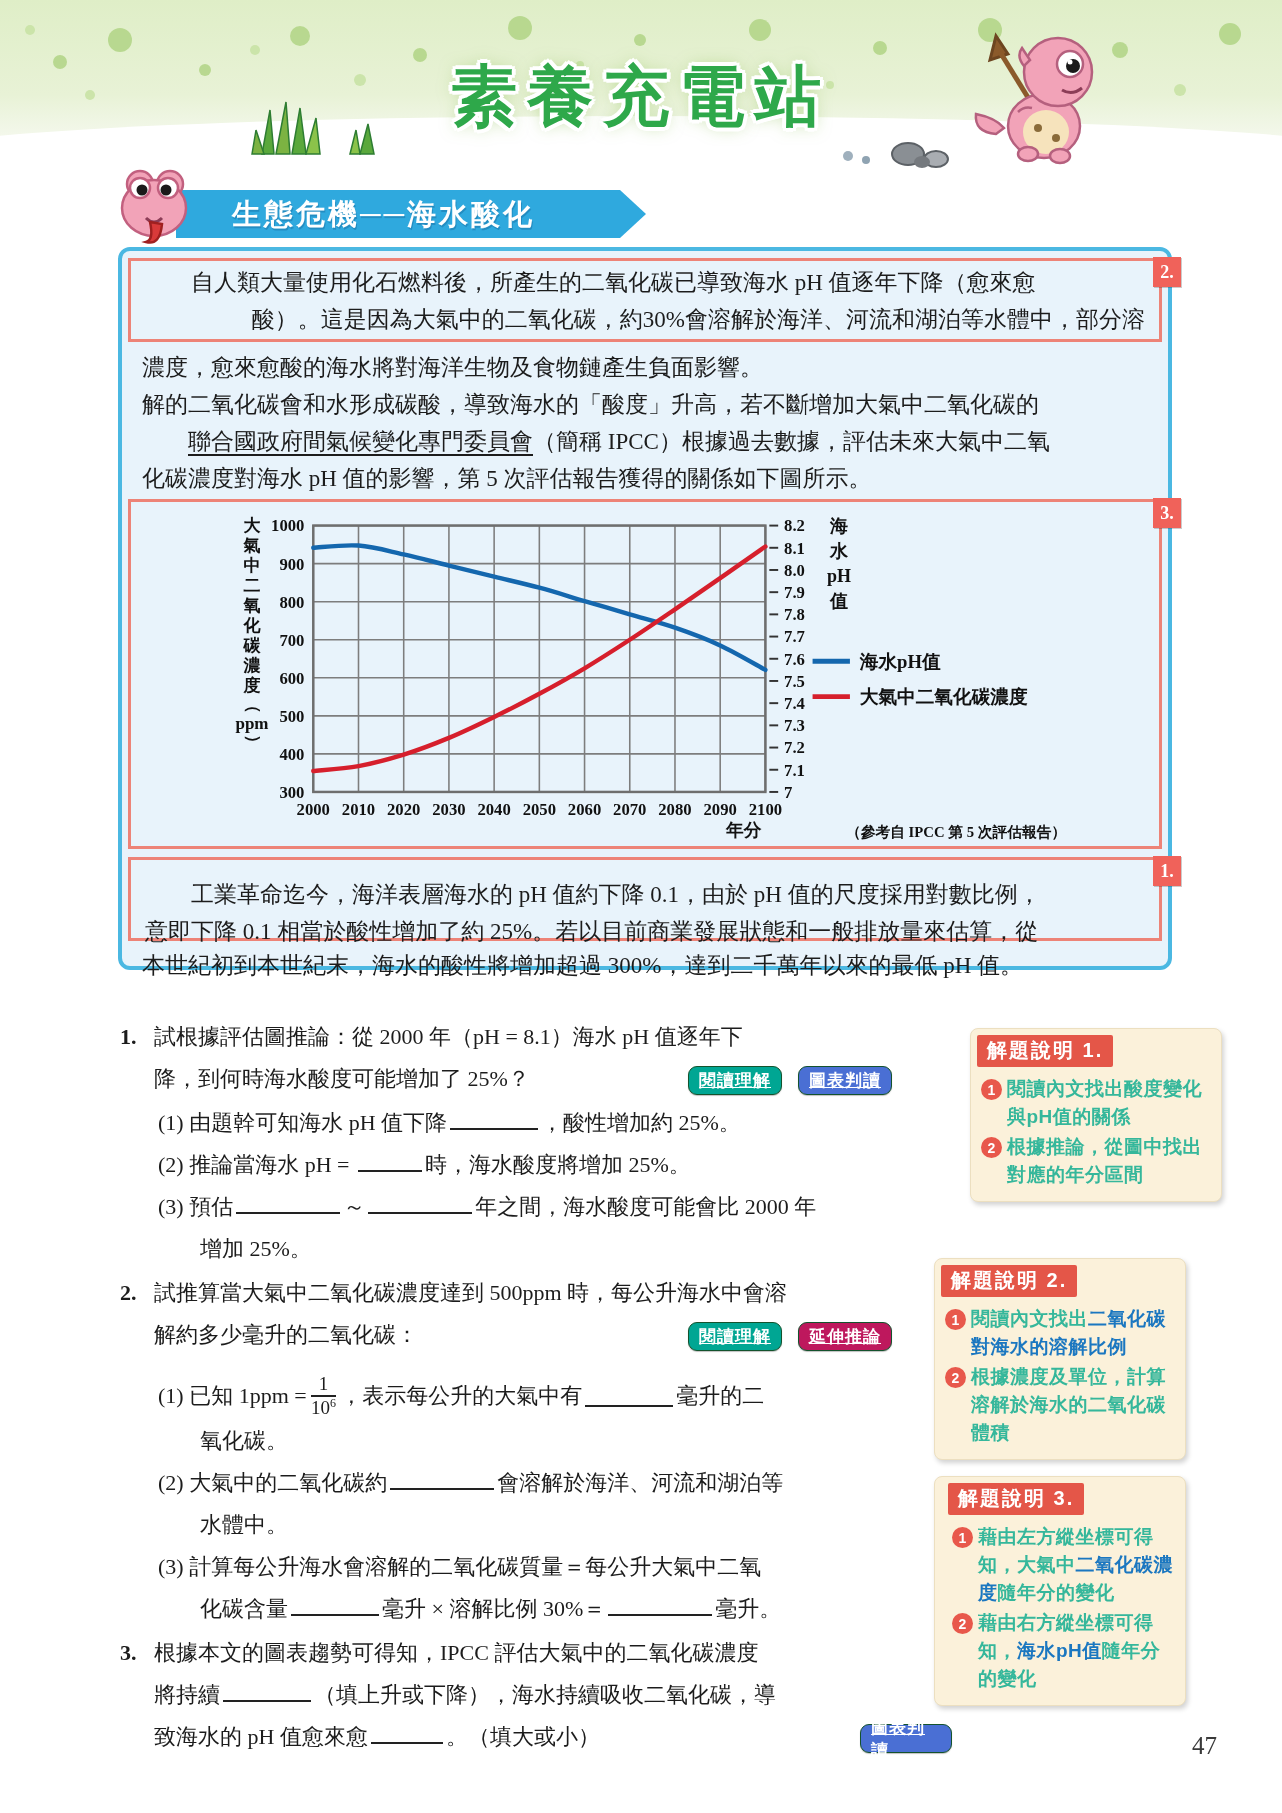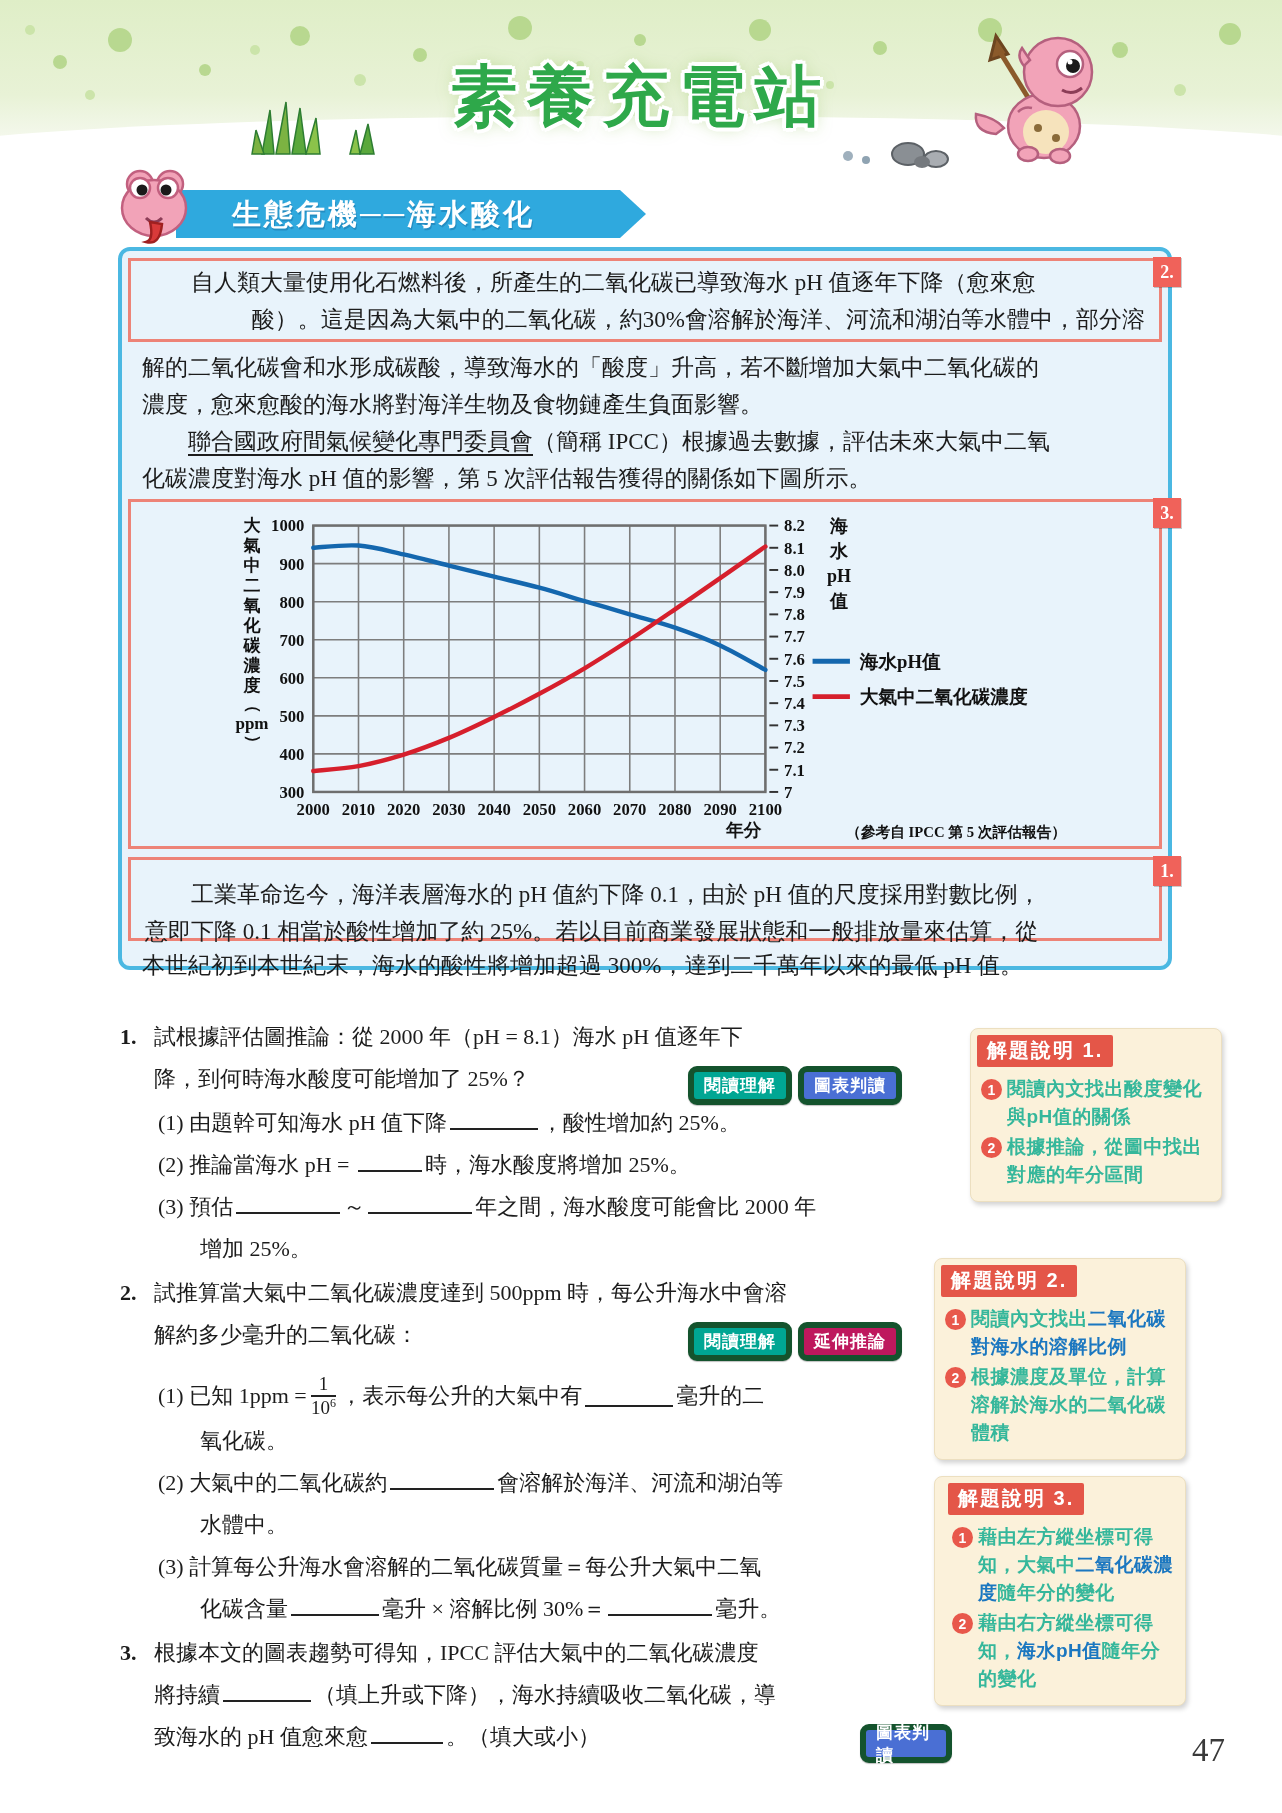--- a/index.html
+++ b/index.html
@@ -52,42 +52,42 @@
   
   .questions{position:absolute;left:120px;top:1016px;width:832px;height:770px;font-size:22px;}
   .ql{position:absolute;white-space:nowrap;line-height:30px;}
   .qnum{font-weight:bold;display:inline-block;width:34px;}
   .sub{left:38px;}
   .cont{left:80px;}
   .blank{display:inline-block;border-bottom:2px solid #222;height:20px;margin:0 3px;}
   .w64{width:64px;} .w72{width:72px;} .w88{width:88px;} .w104{width:104px;}
   .badge{position:absolute;height:27px;padding:0 10px;border-radius:9px;color:#fff;display:flex;align-items:center;
      font:bold 17px "Liberation Sans","DejaVu Sans",sans-serif;letter-spacing:1px;
-     border:6px solid #14532d;box-shadow:0 1px 1px rgba(0,0,0,.25);}
+     border:1px solid #14532d;box-shadow:0 1px 1px rgba(0,0,0,.25);text-decoration:underline;}
   .b-teal{background:#00A693;} .b-blue{background:#4A6FD4;} .b-orange{background:#be185d;}
   .frac{display:inline-flex;flex-direction:column;align-items:center;vertical-align:middle;
      font-size:19px;line-height:1.15;margin:0 4px;}
   .frac .fr-num{padding:0 8px;border-bottom:2px solid #222;}
   .frac sup{font-size:12px;}
   .ql-frac{display:flex;align-items:center;}
 
   
   .hint-box{position:absolute;left:934px;width:252px;background:#FBF1DA;border:1px solid #ecdfc0;
      border-radius:8px;box-shadow:2px 3px 5px rgba(0,0,0,.18);padding:8px 10px 12px;box-sizing:border-box;}
   .hint-header{display:inline-block;background:#E45648;color:#fff;margin:-2px 0 6px -4px;padding:2px 10px 3px;
      font:bold 20px "Liberation Sans","DejaVu Sans",sans-serif;letter-spacing:2px;border-radius:2px;}
   .hint-item{display:flex;align-items:flex-start;margin-top:2px;}
   .hnum{flex:0 0 21px;width:21px;height:21px;border-radius:50%;background:#E8584B;color:#fff;
      font:bold 14px "Liberation Sans","DejaVu Sans",sans-serif;display:flex;align-items:center;justify-content:center;
      margin:4px 5px 0 0;}
   .htext{font-family:"Liberation Sans","DejaVu Sans",sans-serif;font-weight:600;font-size:19px;
      color:#35B79B;line-height:28px;letter-spacing:.5px;}
   .hbold{color:#1B77C0;font-weight:800;}
 
-  .page-num{position:absolute;left:1192px;top:1732px;font-size:33px;color:#3a3a3a;}
+  .page-num{position:absolute;left:1192px;top:1732px;font-size:25px;color:#3a3a3a;}
 </style>
 </head>
 <body>
 
 <div class="deco-header">
   <svg class="abs" style="left:0;top:0;width:1282px;height:150px">
     <g fill="#aed381" opacity=".8">
       <circle cx="60" cy="62" r="7"></circle>
         <circle cx="120" cy="40" r="12"></circle>
         <circle cx="205" cy="70" r="6"></circle>
@@ -175,22 +175,22 @@
 
 <div class="blue-box">
 
   <div class="red-box" style="left:6px;top:7px;right:6px;height:84px;">
     <div class="tab">2.</div>
     <div class="pline indent" style="margin:3px 14px 0;">自人類大量使用化石燃料後，所產生的二氧化碳已導致海水 pH 值逐年下降（愈來愈</div>
     <div class="pline" style="margin:0 14px;text-align:right;">酸）。這是因為大氣中的二氧化碳，約30%會溶解於海洋、河流和湖泊等水體中，部分溶</div>
   </div>
 
   <div class="abs" style="left:10px;top:98px;right:10px;">
+    <div class="pline" style="margin:0 10px;">濃度，愈來愈酸的海水將對海洋生物及食物鏈產生負面影響。</div>
     <div class="pline" style="margin:0 10px;">解的二氧化碳會和水形成碳酸，導致海水的「酸度」升高，若不斷增加大氣中二氧化碳的</div>
-    <div class="pline" style="margin:0 10px;">濃度，愈來愈酸的海水將對海洋生物及食物鏈產生負面影響。</div>
     <div class="pline" style="margin:0 10px;"><span>　　</span><span class="u">聯合國政府間氣候變化專門委員會</span><span>（簡稱 IPCC）根據過去數據，評估未來大氣中二氧</span></div>
     <div class="pline" style="margin:0 10px;">化碳濃度對海水 pH 值的影響，第 5 次評估報告獲得的關係如下圖所示。</div>
   </div>
 
   <div class="red-box chart-box">
     <div class="tab">3.</div>
     <svg id="chart-svg" viewBox="0 0 1035 350">
       <line id="legend-line-0" x1="688" y1="162" x2="726" y2="162" stroke-width="5" stroke="#1467AE"></line>
       <text x="736" y="169" class="legend-t">海水pH值</text>
       <line id="legend-line-1" x1="688" y1="198" x2="726" y2="198" stroke-width="5" stroke="#D61F2C"></line>

